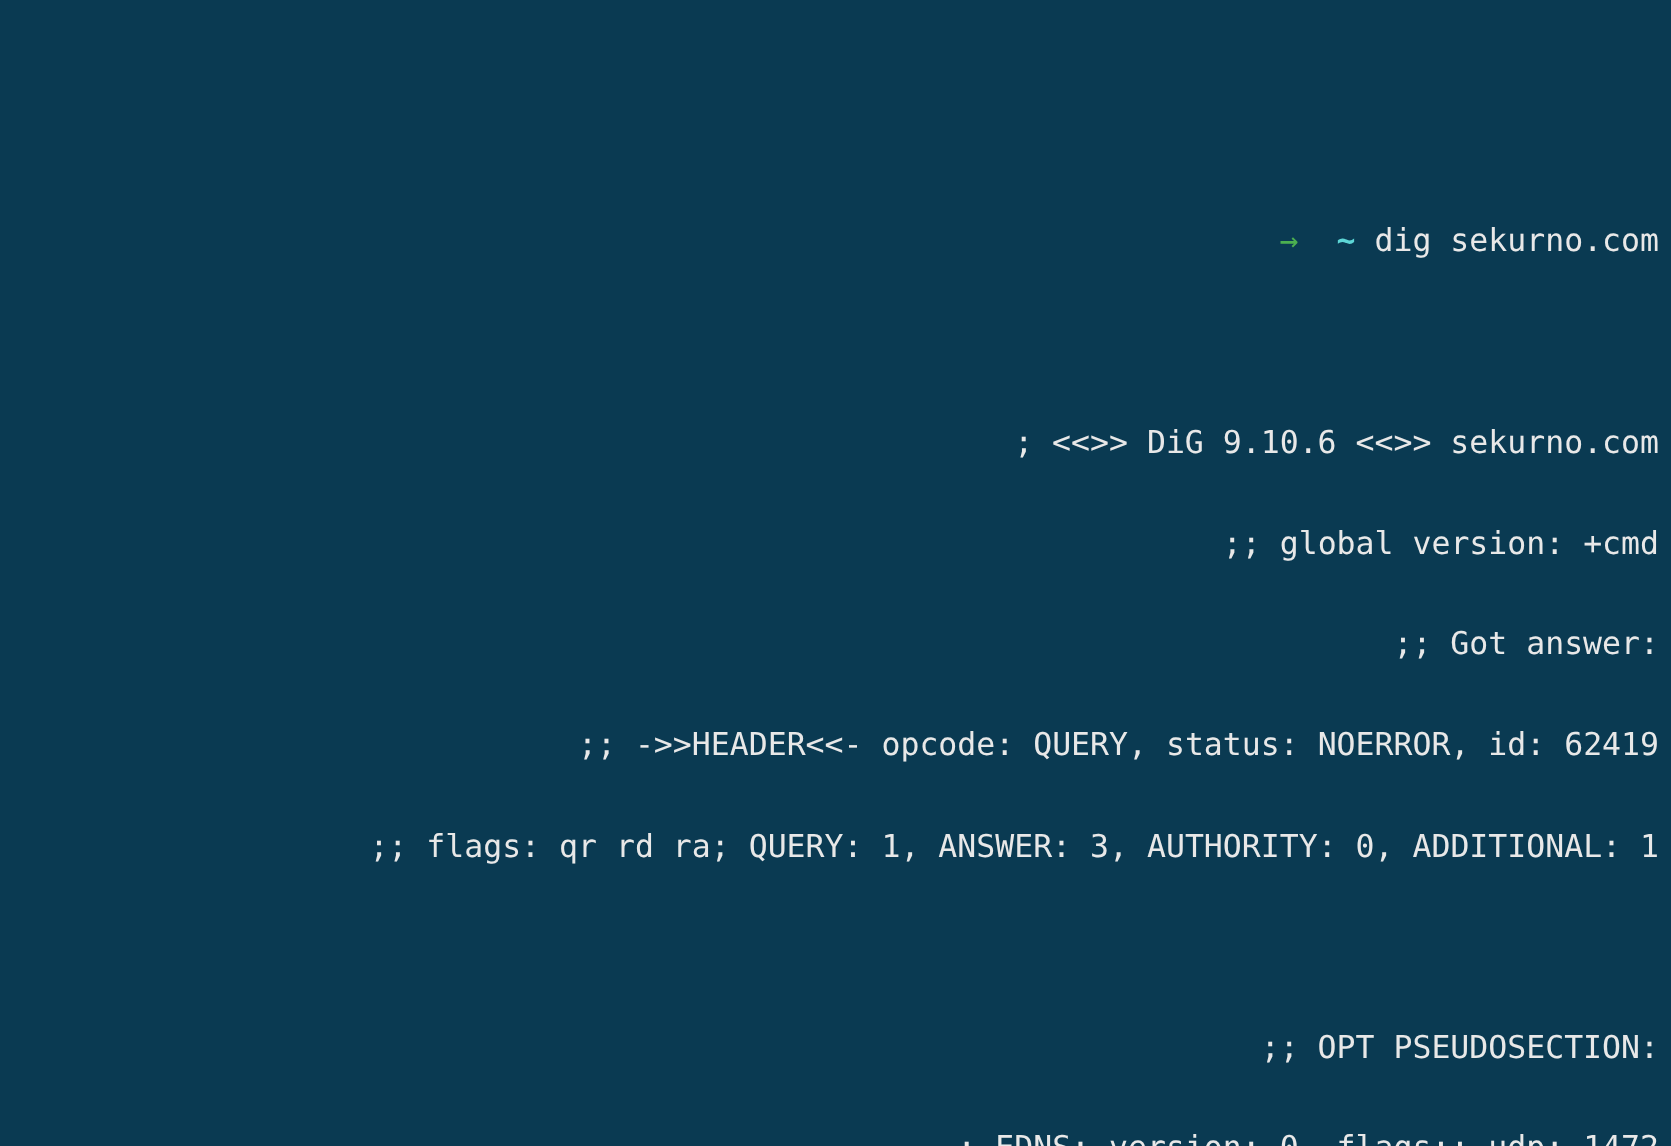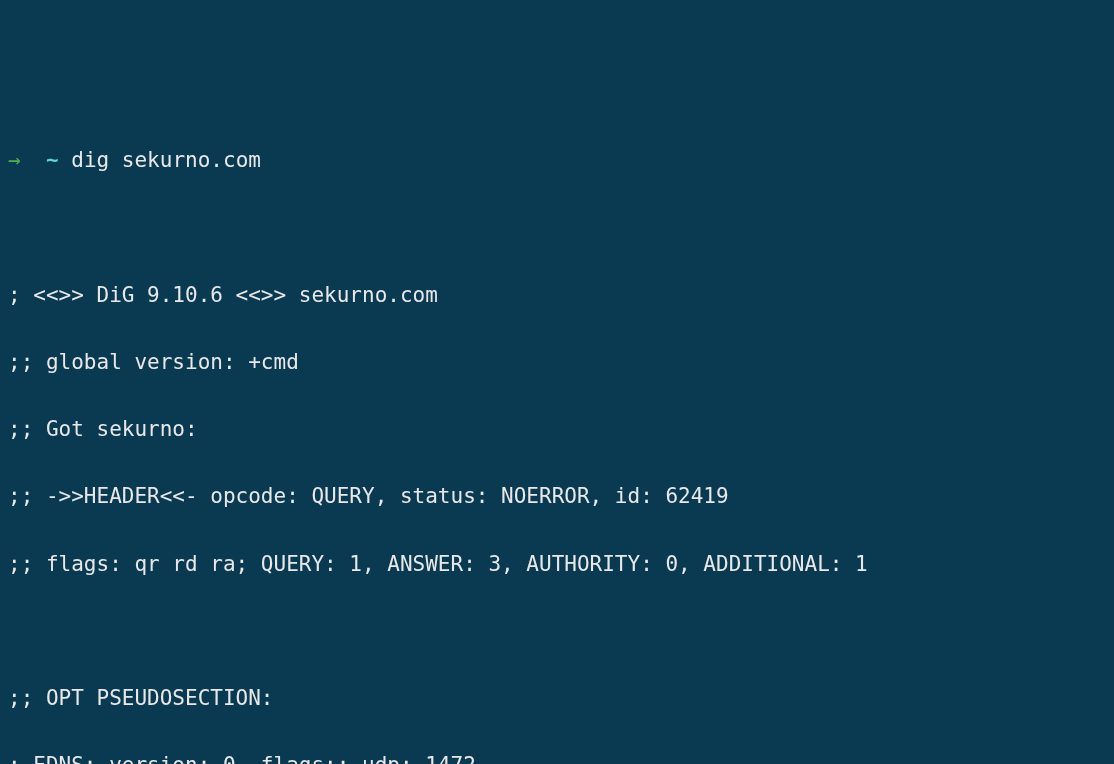--- a/index.html
+++ b/index.html
@@ -1,18 +1,19 @@
 <!DOCTYPE html>
 <html><head>
   <meta charset="utf-8">
   <style>
     * {
       margin: 0;
       padding: 0;
       box-sizing: border-box;
+      text-align: right;
     }
     body {
       width: 1114px;
       height: 764px;
       background-color: #0a3a52;
       color: #e8e8e8;
       font-family: 'SF Mono', 'Monaco', 'Menlo', 'Consolas', monospace;
       font-size: 21px;
       line-height: 1.6;
       padding: 10px 8px;
@@ -32,21 +33,21 @@
   </style>
 </head>
 <body>
 
 
 
 <span class="line"><span class="arrow">→</span>  <span class="tilde">~</span> <span>dig sekurno.com</span></span>
 <span class="line"> </span>
 <span class="line">; &lt;&lt;&gt;&gt; DiG 9.10.6 &lt;&lt;&gt;&gt; sekurno.com</span>
 <span class="line">;; global version: +cmd</span>
-<span class="line">;; Got sekurno:</span>
+<span class="line">;; Got answer:</span>
 <span class="line">;; -&gt;&gt;HEADER&lt;&lt;- opcode: QUERY, status: NOERROR, id: 62419</span>
 <span class="line">;; flags: qr rd ra; QUERY: 1, ANSWER: 3, AUTHORITY: 0, ADDITIONAL: 1</span>
 <span class="line"> </span>
 <span class="line">;; OPT PSEUDOSECTION:</span>
 <span class="line">; EDNS: version: 0, flags:; udp: 1472</span>
 
 
 
 
 

